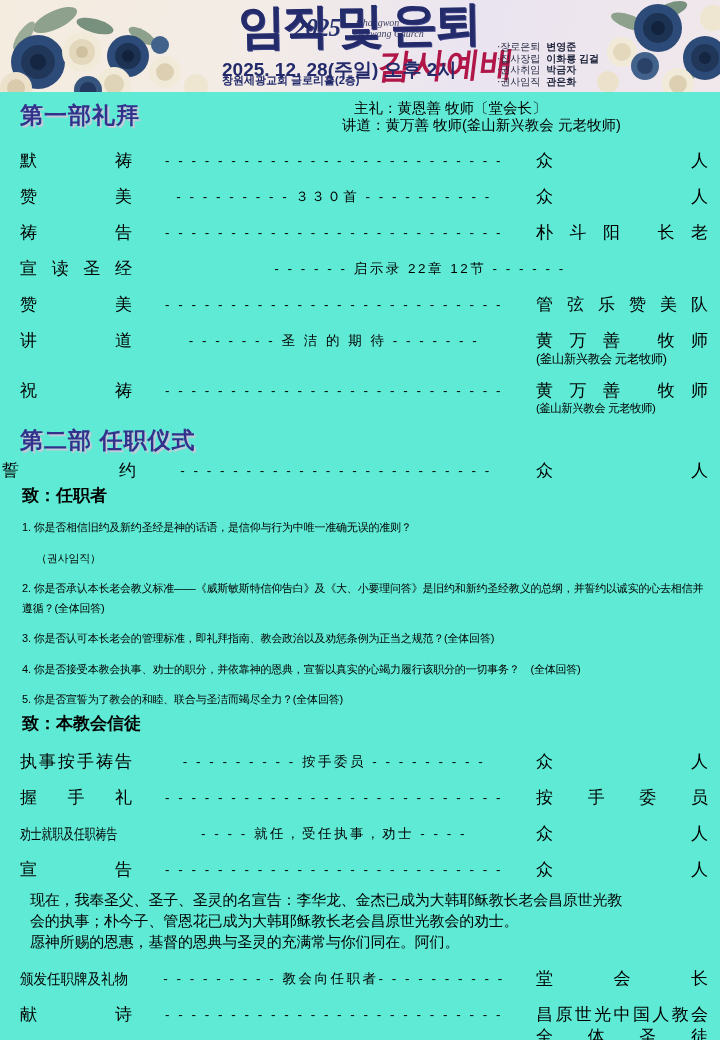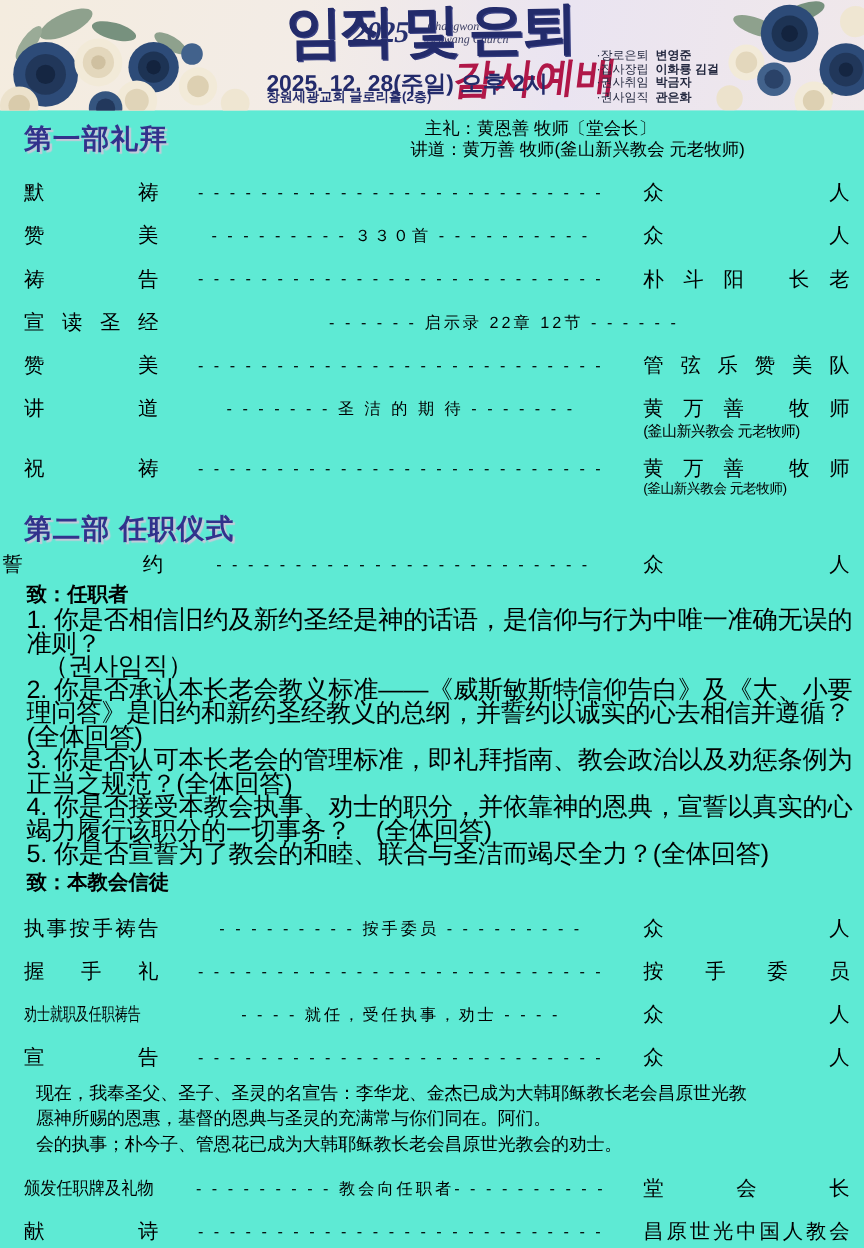--- a/index.html
+++ b/index.html
@@ -54,21 +54,21 @@
   .lbl.condensed { font-size:15px; transform:scaleX(0.72); transform-origin:left center;
     white-space:nowrap; text-align:left; text-align-last:left; }
   .lbl.semi { font-size:15px; transform:scaleX(0.9); transform-origin:left center;
     white-space:nowrap; text-align:left; text-align-last:left; }
   .row.flush { padding-left:2px; }
   .row.flush .lbl { width:134px; }
   .m16 { margin-top:14px; } .m18 { margin-top:16px; }
 
   
   .blk-head { padding:2px 0 0 22px; font-size:17px; font-weight:bold; line-height:23px; }
-  .q { padding:0 8px 0 22px; font-size:21px; line-height:19.5px; letter-spacing:-0.2px; }
+  .q { padding:0 8px 0 22px; font-size:11px; line-height:19.5px; letter-spacing:-0.2px;margin-top:11px; }
   .q.ans { padding-left:36px; }
   .members { padding:0 8px 2px 22px; font-size:15.5px; line-height:21px; letter-spacing:-0.2px; }
   .seg { color:#000; }
   .seg.b { color:#4577b8; }
   .procl { padding:2px 10px 0 30px; font-size:15px; line-height:21px; letter-spacing:-0.2px; }
 </style>
 </head>
 <body>
 
 <div class="page">
@@ -223,22 +223,22 @@
       <span class="rgt">众人</span>
     </div>
     <div class="row m16">
       <span class="lbl">宣告</span>
       <span class="mid">- - - - - - - - - - - - - - - - - - - - - - - - - -</span>
       <span class="rgt">众人</span>
     </div>
 
     <div class="procl" style="margin-top:6px">
       <div>现在，我奉圣父、圣子、圣灵的名宣告：李华龙、金杰已成为大韩耶稣教长老会昌原世光教</div>
+      <div>会的执事；朴今子、管恩花已成为大韩耶稣教长老会昌原世光教会的劝士。</div>
       <div>愿神所赐的恩惠，基督的恩典与圣灵的充满常与你们同在。阿们。</div>
-      <div>会的执事；朴今子、管恩花已成为大韩耶稣教长老会昌原世光教会的劝士。</div>
     </div>
 
     <div class="row m18">
       <span class="lbl semi">颁发任职牌及礼物</span>
       <span class="mid">- - - - - - - - -   教会向任职者- - - - - - - - - -</span>
       <span class="rgt">堂会长</span>
     </div>
     <div class="row m16">
       <span class="lbl">献诗</span>
       <span class="mid">- - - - - - - - - - - - - - - - - - - - - - - - - -</span>

